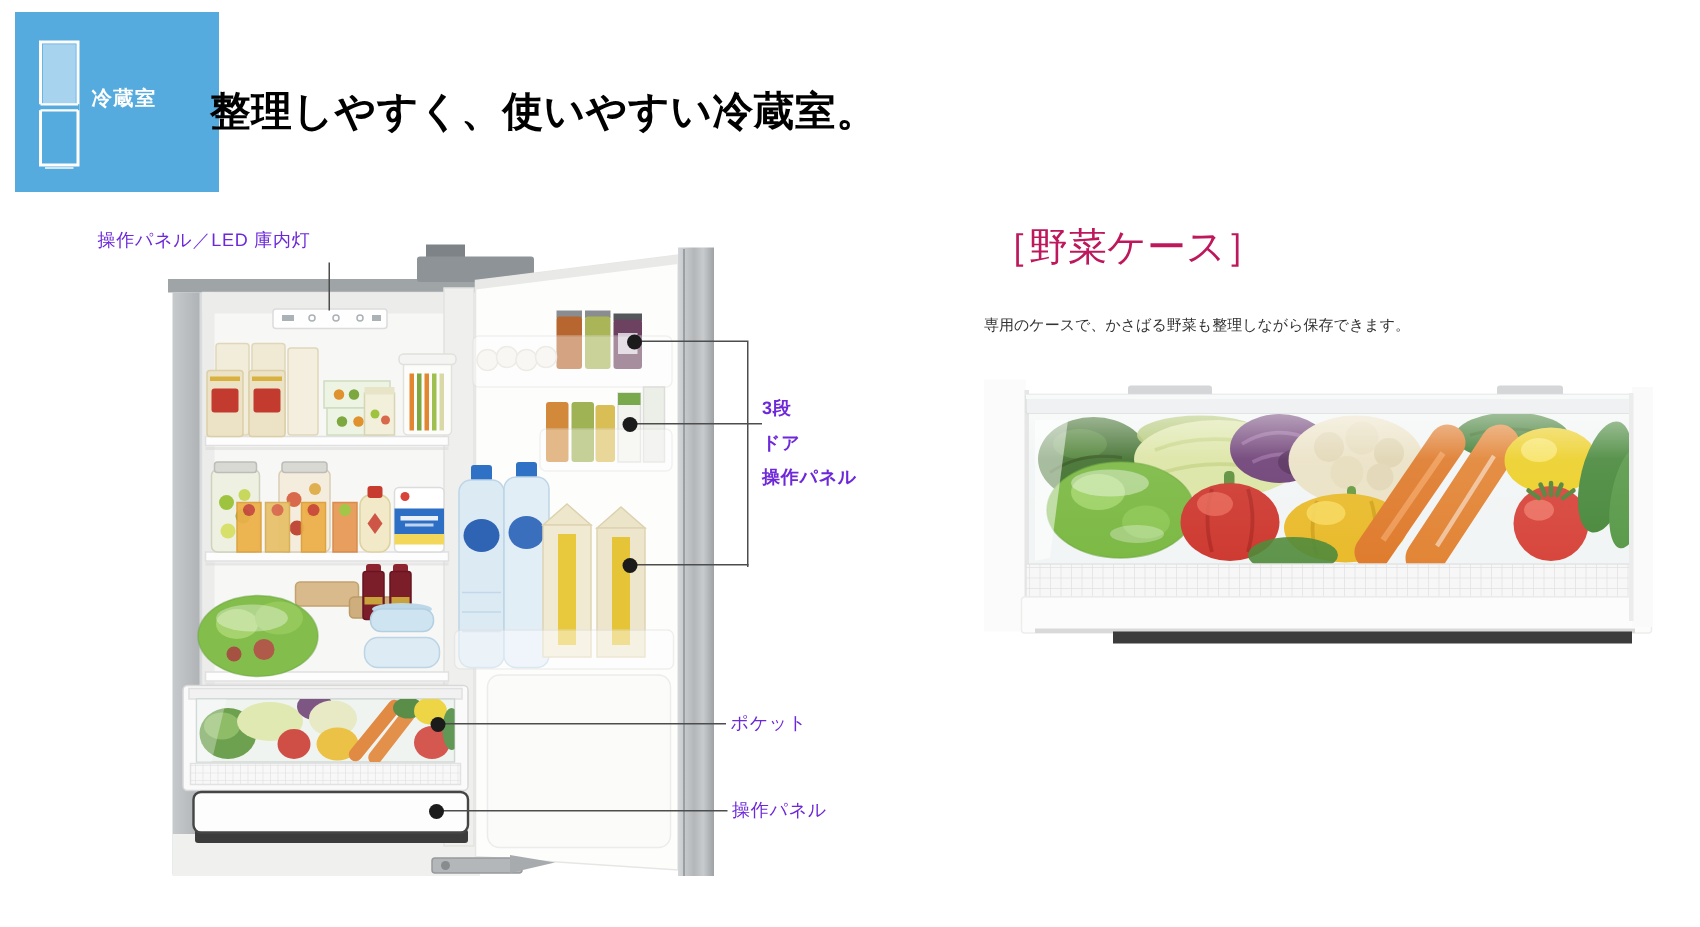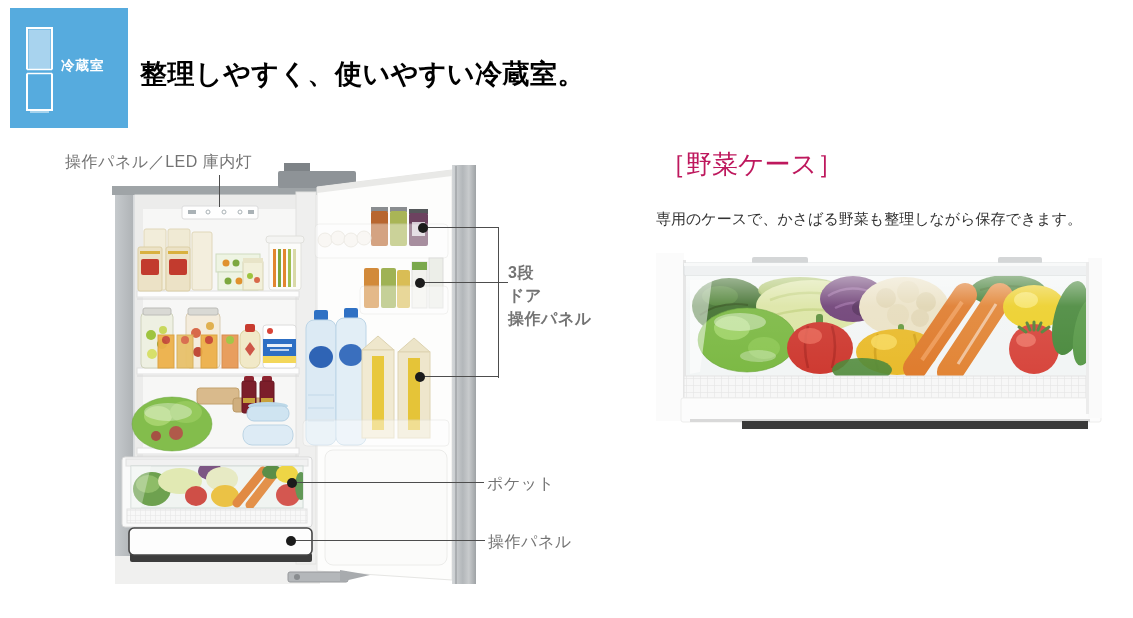--- a/index.html
+++ b/index.html
@@ -1,47 +1,47 @@
 <!DOCTYPE html>
 <html><head>
 <meta charset="utf-8">
 <style>
   html,body{margin:0;padding:0;background:#ffffff;}
   #screen{position:relative;width:1133px;height:618px;background:#ffffff;overflow:hidden;
           font-family:"Liberation Sans",sans-serif;}
 
   
-  .badge{position:absolute;left:10px;top:8px;width:118px;height:120px;background:#56abde;}
+  .badge{position:absolute;left:10px;top:8px;width:136px;height:120px;background:#56abde;}
   .badge svg{position:absolute;left:0;top:0;}
   .badge-label{position:absolute;left:51px;top:49px;color:#ffffff;font-size:13.5px;
                font-weight:bold;letter-spacing:1px;white-space:nowrap;}
 
   
   .main-heading{position:absolute;left:140px;top:38px;font-family:"Liberation Serif",serif;
                 font-size:27px;color:#000000;letter-spacing:0.5px;white-space:nowrap;}
 
   
   .fridge-fig{position:absolute;left:100px;top:158px;width:385px;height:432px;}
   .drawer-fig{position:absolute;left:655px;top:250px;width:448px;height:190px;}
 
   
-  .callout{position:absolute;color:#737373;font-size:16px;white-space:nowrap;letter-spacing:0.5px;}
+  .callout{position:absolute;color:#6d28d9;font-size:12px;white-space:nowrap;letter-spacing:0.5px;}
   .lbl-panel{left:65px;top:152px;}
   .lbl-pocket{left:508px;top:261px;line-height:23px;font-weight:bold;}
   .lbl-veg{left:487px;top:474px;}
   .lbl-small{left:488px;top:532px;}
 
   
   .cline{position:absolute;background:#4d4d4d;}
   .cdot{position:absolute;width:10px;height:10px;border-radius:50%;background:#1b1b1b;}
 
   
   .veg-title{position:absolute;left:660px;top:147px;font-family:"Liberation Serif",serif;
              font-size:26px;color:#be185d;white-space:nowrap;}
-  .veg-desc{position:absolute;left:656px;top:210px;font-size:15px;color:#333333;white-space:nowrap;}
+  .veg-desc{position:absolute;left:656px;top:210px;font-size:10px;color:#333333;white-space:nowrap;}
 </style>
 </head>
 <body>
 
 <div id="screen">
 
   <div class="badge">
     <svg width="120" height="120" viewBox="0 0 120 120">
       <rect x="18.5" y="21.5" width="22" height="40" fill="#a8d3ee"></rect>
       <rect x="17" y="20" width="25" height="82" fill="none" stroke="#ffffff" stroke-width="2"></rect>

